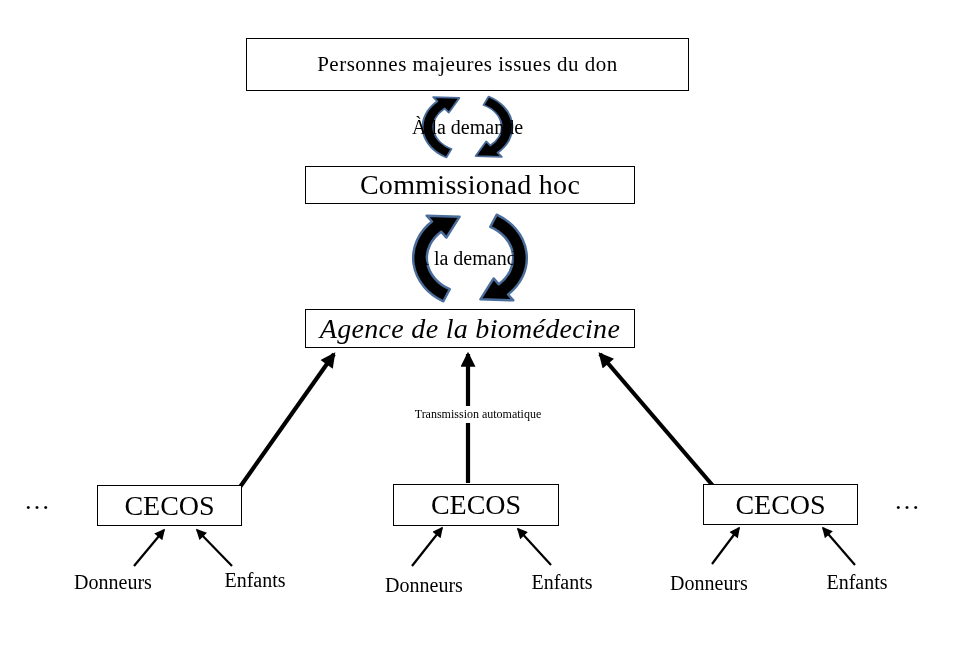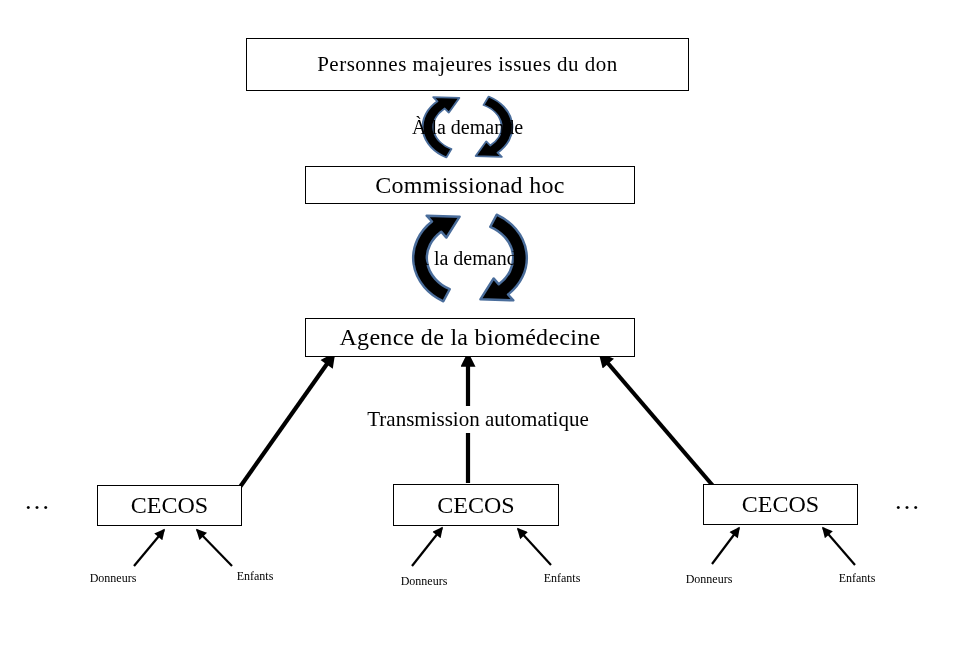--- a/index.html
+++ b/index.html
@@ -12,48 +12,48 @@
   .canvas{
     position:relative;width:961px;height:669px;
     background:var(--background);
     font-family:"Liberation Serif","DejaVu Serif",serif;
     color:#000;overflow:hidden;
   }
   .overlay{position:absolute;left:0;top:0;width:961px;height:669px;z-index:1;}
   .box{
     position:absolute;border:1.6px solid var(--box-border);background:#fff;
     display:flex;align-items:center;justify-content:center;
-    z-index:2;font-size:24px;white-space:nowrap;
+    z-index:2;font-size:28px;white-space:nowrap;
   }
   .top-box{left:246px;top:38px;width:441px;height:51px;font-size:21px;letter-spacing:0.5px;}
   .commission-box{left:305px;top:166px;width:328px;height:36px;letter-spacing:0.3px;}
-  .agency-box{left:305px;top:318px;width:328px;height:37px;letter-spacing:0.3px;}
+  .agency-box{left:305px;top:309px;width:328px;height:37px;letter-spacing:0.3px;font-style:italic;}
   .cecos-1{left:97px;top:485px;width:143px;height:39px;}
   .cecos-2{left:393px;top:484px;width:164px;height:40px;}
   .cecos-3{left:703px;top:484px;width:153px;height:39px;}
   .it{}
   .cycle{position:absolute;z-index:2;}
   .cycle1{left:390px;top:89px;width:155px;height:76px;}
   .cycle2{left:372px;top:204px;width:196px;height:108px;}
   .cycle-svg{position:absolute;left:0;top:0;width:100%;height:100%;}
   .arc{fill:var(--arrow-fill);stroke:var(--cycle-outline);stroke-width:2.5;stroke-linejoin:round;}
   .cycle-label{
     position:absolute;left:0;right:0;top:50%;transform:translateY(-50%);
     text-align:center;font-size:20px;white-space:nowrap;
   }
   .trans-label{
     position:absolute;left:478px;top:406px;transform:translateX(-50%);
-    background:#fff;padding:1px 7px;font-size:21px;z-index:3;white-space:nowrap;
+    background:#fff;padding:1px 7px;font-size:12px;z-index:3;white-space:nowrap;
   }
   .big-arrow{stroke:var(--arrow-fill);stroke-width:4.2;}
   .small-arrow{stroke:var(--arrow-fill);stroke-width:2.2;}
   .ellipsis{position:absolute;font-size:26px;letter-spacing:3px;z-index:2;line-height:1;}
   .ell-left{left:24px;top:488px;}
   .ell-right{left:894px;top:488px;}
-  .src-label{position:absolute;transform:translateX(-50%);font-size:12px;z-index:2;white-space:nowrap;}
+  .src-label{position:absolute;transform:translateX(-50%);font-size:20px;z-index:2;white-space:nowrap;}
   .lbl-don-1{left:113px;top:571px;}
   .lbl-enf-1{left:255px;top:569px;}
   .lbl-don-2{left:424px;top:574px;}
   .lbl-enf-2{left:562px;top:571px;}
   .lbl-don-3{left:709px;top:572px;}
   .lbl-enf-3{left:857px;top:571px;}
 </style>
 </head>
 <body>
 

